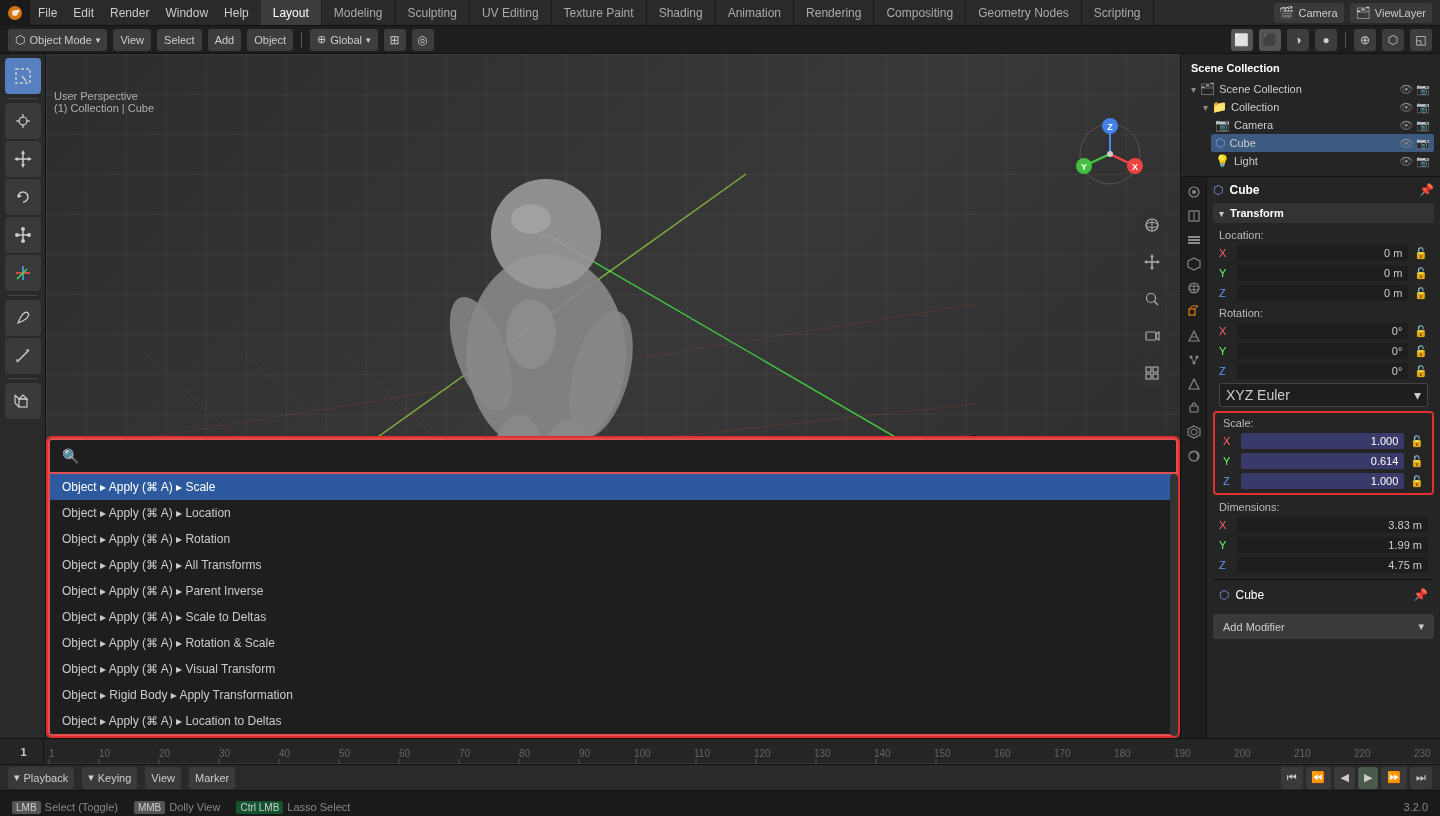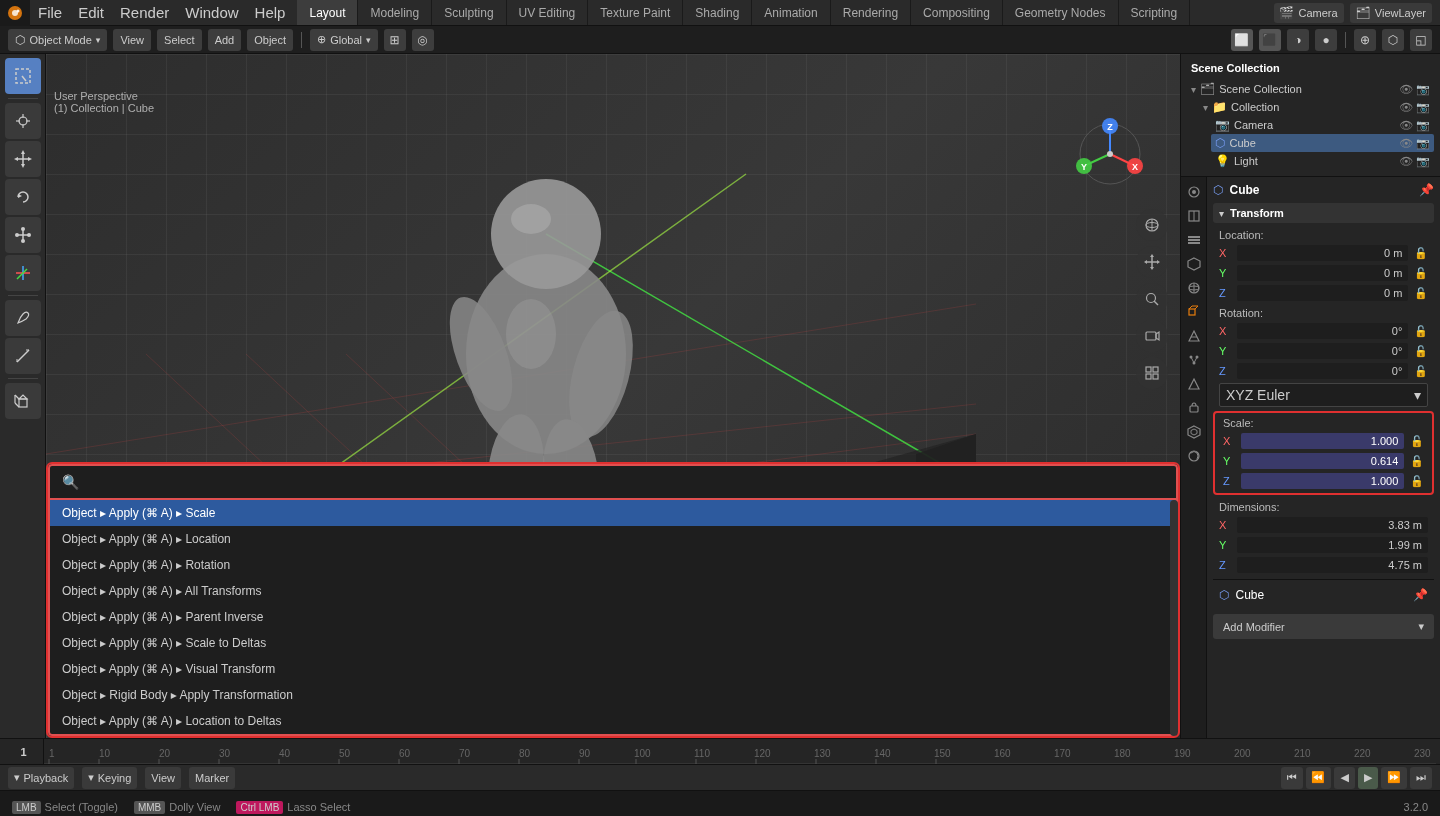--- a/index.html
+++ b/index.html
@@ -40,21 +40,21 @@
       display: flex;
       align-items: center;
       height: 100%;
     }
     .menu-item {
       padding: 8px 8px;
       height: 100%;
       display: flex;
       align-items: center;
       cursor: pointer;
-      font-size: 15px;
+      font-size: 12px;
       color: #ccc;
     }
 
     .workspace-tabs {
       display: flex;
       align-items: center;
       flex: 1;
       height: 100%;
       margin-left: 4px;
     }
@@ -716,20 +716,23 @@
               <span>Object ▸ Apply (⌘ A) ▸ Rotation</span>
             </div>
             <div class="search-result-item">
               <span>Object ▸ Apply (⌘ A) ▸ All Transforms</span>
             </div>
             <div class="search-result-item">
               <span>Object ▸ Apply (⌘ A) ▸ Parent Inverse</span>
             </div>
             <div class="search-result-item">
               <span>Object ▸ Apply (⌘ A) ▸ Scale to Deltas</span>
+            </div>
+            <div class="search-result-item">
+              <span>Object ▸ Apply (⌘ A) ▸ Rotation &amp; Scale</span>
             </div>
             <div class="search-result-item">
               <span>Object ▸ Apply (⌘ A) ▸ Visual Transform</span>
             </div>
             <div class="search-result-item">
               <span>Object ▸ Rigid Body ▸ Apply Transformation</span>
             </div>
             <div class="search-result-item">
               <span>Object ▸ Apply (⌘ A) ▸ Location to Deltas</span>
             </div>
@@ -1087,17 +1090,17 @@
 <div class="status-bar">
   <div class="status-item">
     <span style="background:#555;padding:1px 4px;border-radius:2px;font-size:10px;color:#ccc;">LMB</span>
     <span>Select (Toggle)</span>
   </div>
   <div class="status-item">
     <span style="background:#555;padding:1px 4px;border-radius:2px;font-size:10px;color:#ccc;">MMB</span>
     <span>Dolly View</span>
   </div>
   <div class="status-item">
-    <span style="background:#be185d;padding:1px 4px;border-radius:2px;font-size:10px;color:#ccc;">Ctrl LMB</span>
+    <span style="background:#14532d;padding:1px 4px;border-radius:2px;font-size:10px;color:#ccc;">Ctrl LMB</span>
     <span>Lasso Select</span>
   </div>
   <div class="status-version">3.2.0</div>
 </div>
 
 </body></html>

